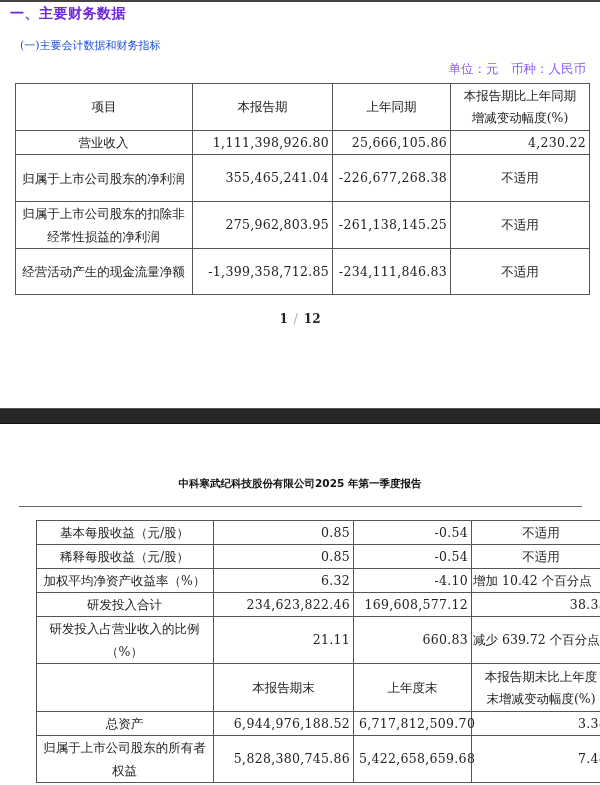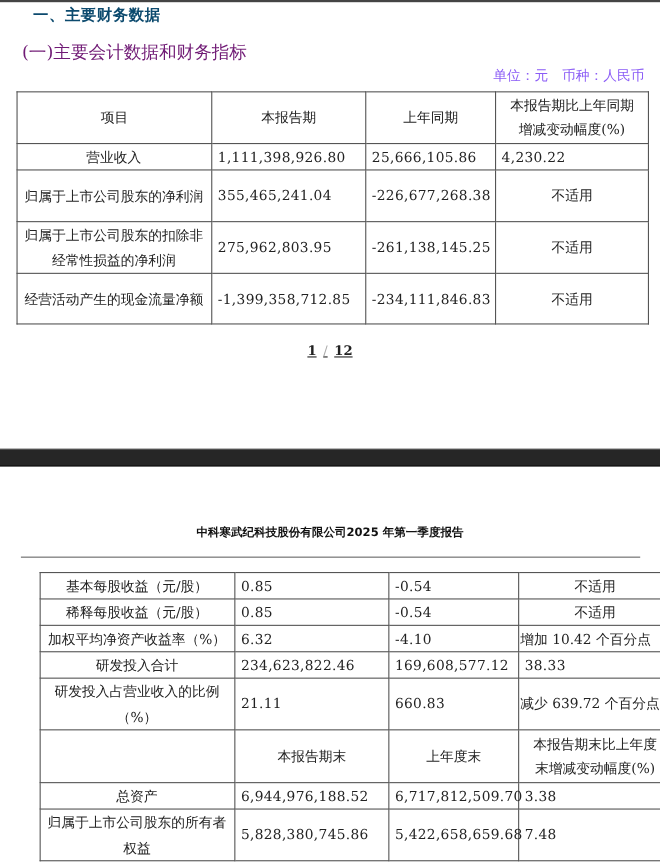--- a/index.html
+++ b/index.html
@@ -1,33 +1,33 @@
 <!DOCTYPE html>
 <html><head>
 <meta charset="utf-8">
 <style>
   html, body { margin:0; padding:0; }
   body {
     width:600px; height:785px; background:#ffffff; position:relative; overflow:hidden;
     font-family: "DejaVu Serif", "Liberation Serif", serif; color:#222;
   }
   .topline { position:absolute; left:0; top:0; width:600px; height:2px; background:#444; }
-  .h1 { position:absolute; left:30px; top:5px; font-family:"DejaVu Sans","Liberation Sans",sans-serif;
-        font-weight:bold; font-size:14px; color:#0c4a6e; letter-spacing:0.5px; }
-  .h2 { position:absolute; left:20px; top:38px; font-size:16px; color:#701a75; }
+  .h1 { position:absolute; left:10px; top:5px; font-family:"DejaVu Sans","Liberation Sans",sans-serif;
+        font-weight:bold; font-size:14px; color:#6d28d9; letter-spacing:0.5px; }
+  .h2 { position:absolute; left:20px; top:38px; font-size:11px; color:#1d4ed8; }
   .unit { position:absolute; right:14px; top:61px; font-size:12.5px; color:#8b5cf6; }
   table.fin { position:absolute; left:15px; border-collapse:collapse; table-layout:fixed; font-size:12.5px; }
   table.fin td { border:1px solid #555; padding:0 5px; line-height:22px; vertical-align:middle; color:#222; }
   table.fin td.lbl { text-align:center; padding-left:4px; line-height:23px; }
-  table.fin td.num { text-align:left; white-space:nowrap; padding-right:3px; font-family:"DejaVu Serif","Liberation Serif",serif; letter-spacing:0.3px;}
+  table.fin td.num { text-align:right; white-space:nowrap; padding-right:3px; font-family:"DejaVu Serif","Liberation Serif",serif; letter-spacing:0.3px;}
   table.fin td.ctr { text-align:center; }
   table.fin td.chg { text-align:left; white-space:nowrap; padding-left:1px; }
   .hdr td { text-align:center; line-height:22px; }
   .pagenum { position:absolute; left:0; width:600px; top:312px; text-align:center;
-             font-weight:bold; font-size:12px; color:#222;text-decoration:underline; }
+             font-weight:bold; font-size:12px; color:#222; }
   .pagenum .sep { color:#aaa; font-weight:normal; margin:0 6px; }
   .gap { position:absolute; left:0; top:408px; width:600px; height:14px; background:#262626;
          border-top:1px solid #555; border-bottom:1px solid #111; }
   .rpt-title { position:absolute; left:0; width:600px; top:477px; text-align:center;
                font-family:"DejaVu Sans","Liberation Sans",sans-serif; font-weight:bold; font-size:10.5px; color:#111; }
   .rpt-rule { position:absolute; left:19px; top:506px; width:563px; height:1px; background:#666; }
 </style>
 </head>
 <body>
 

